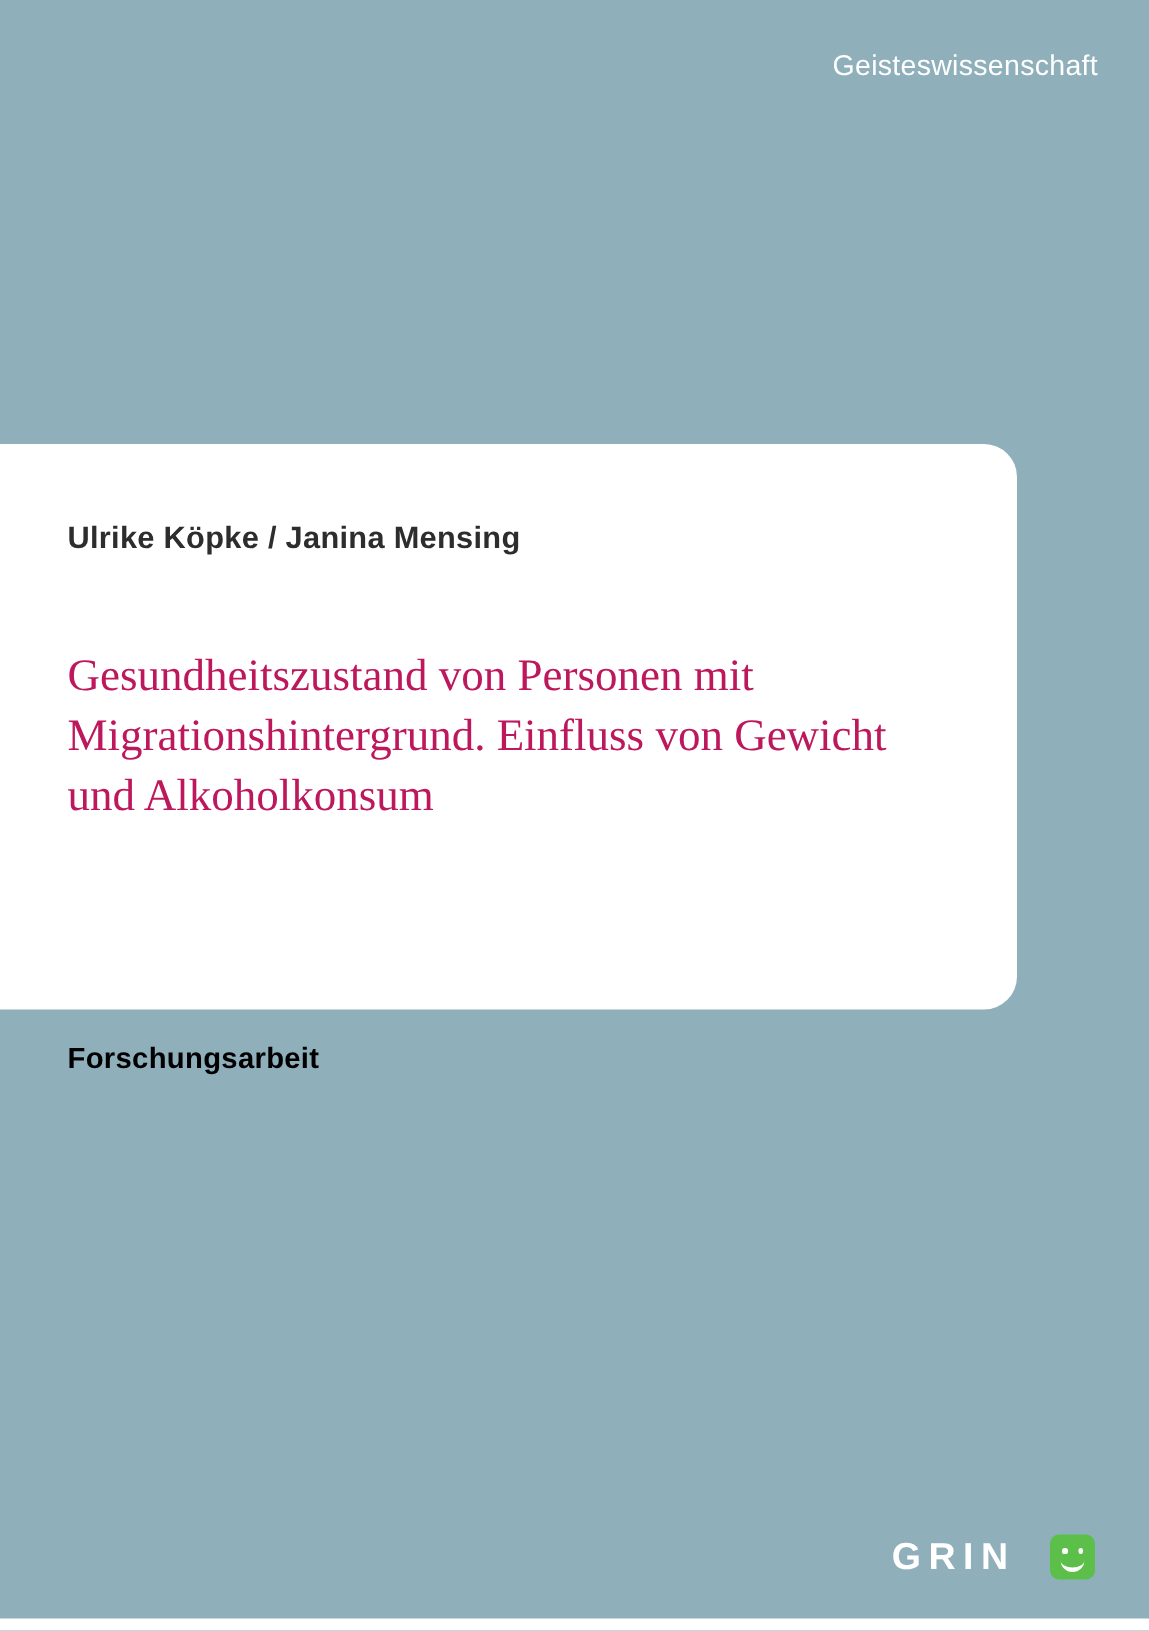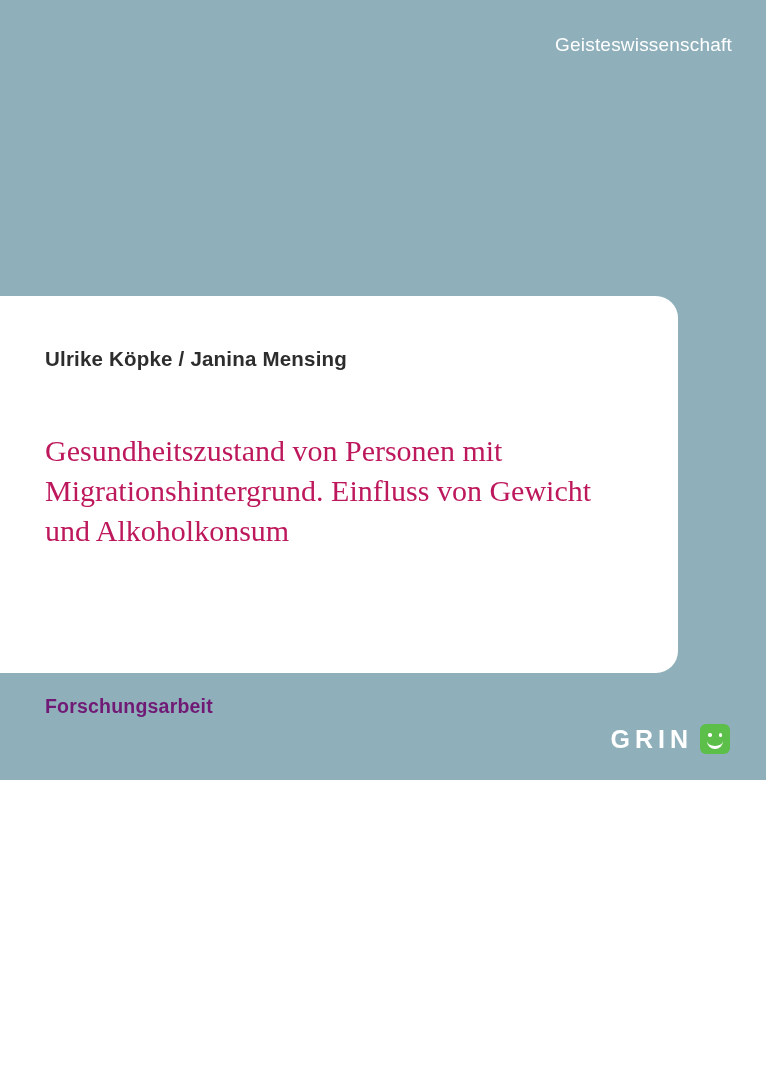--- a/index.html
+++ b/index.html
@@ -10,21 +10,21 @@
     width: 766px;
     height: 1087px;
     background: #ffffff;
     font-family: "Liberation Sans", sans-serif;
     overflow: hidden;
   }
 
   .cover {
     position: relative;
     width: 766px;
-    height: 780px;
+    height: 1079px;
     background: #8fb0bb;
     overflow: hidden;
   }
 
   
   .category {
     position: absolute;
     top: 34px;
     right: 34px;
     font-family: "Liberation Sans", sans-serif;
@@ -79,32 +79,32 @@
   }
 
   
   .doctype {
     position: absolute;
     left: 45px;
     top: 695px;
     font-family: "Liberation Sans", sans-serif;
     font-size: 19.5px;
     font-weight: bold;
-    color: #701a75;
+    color: #000000;
     letter-spacing: 0.2px;
   }
 
   
   .logo {
     position: absolute;
     right: 36px;
     bottom: 26px;
     display: flex;
     align-items: center;
-    gap: 7px;
+    gap: 23px;
   }
   .logo-text {
     font-family: "Liberation Sans", sans-serif;
     font-size: 25px;
     font-weight: bold;
     letter-spacing: 5px;
     color: #ffffff;
   }
   .logo-mark {
     width: 30px;

